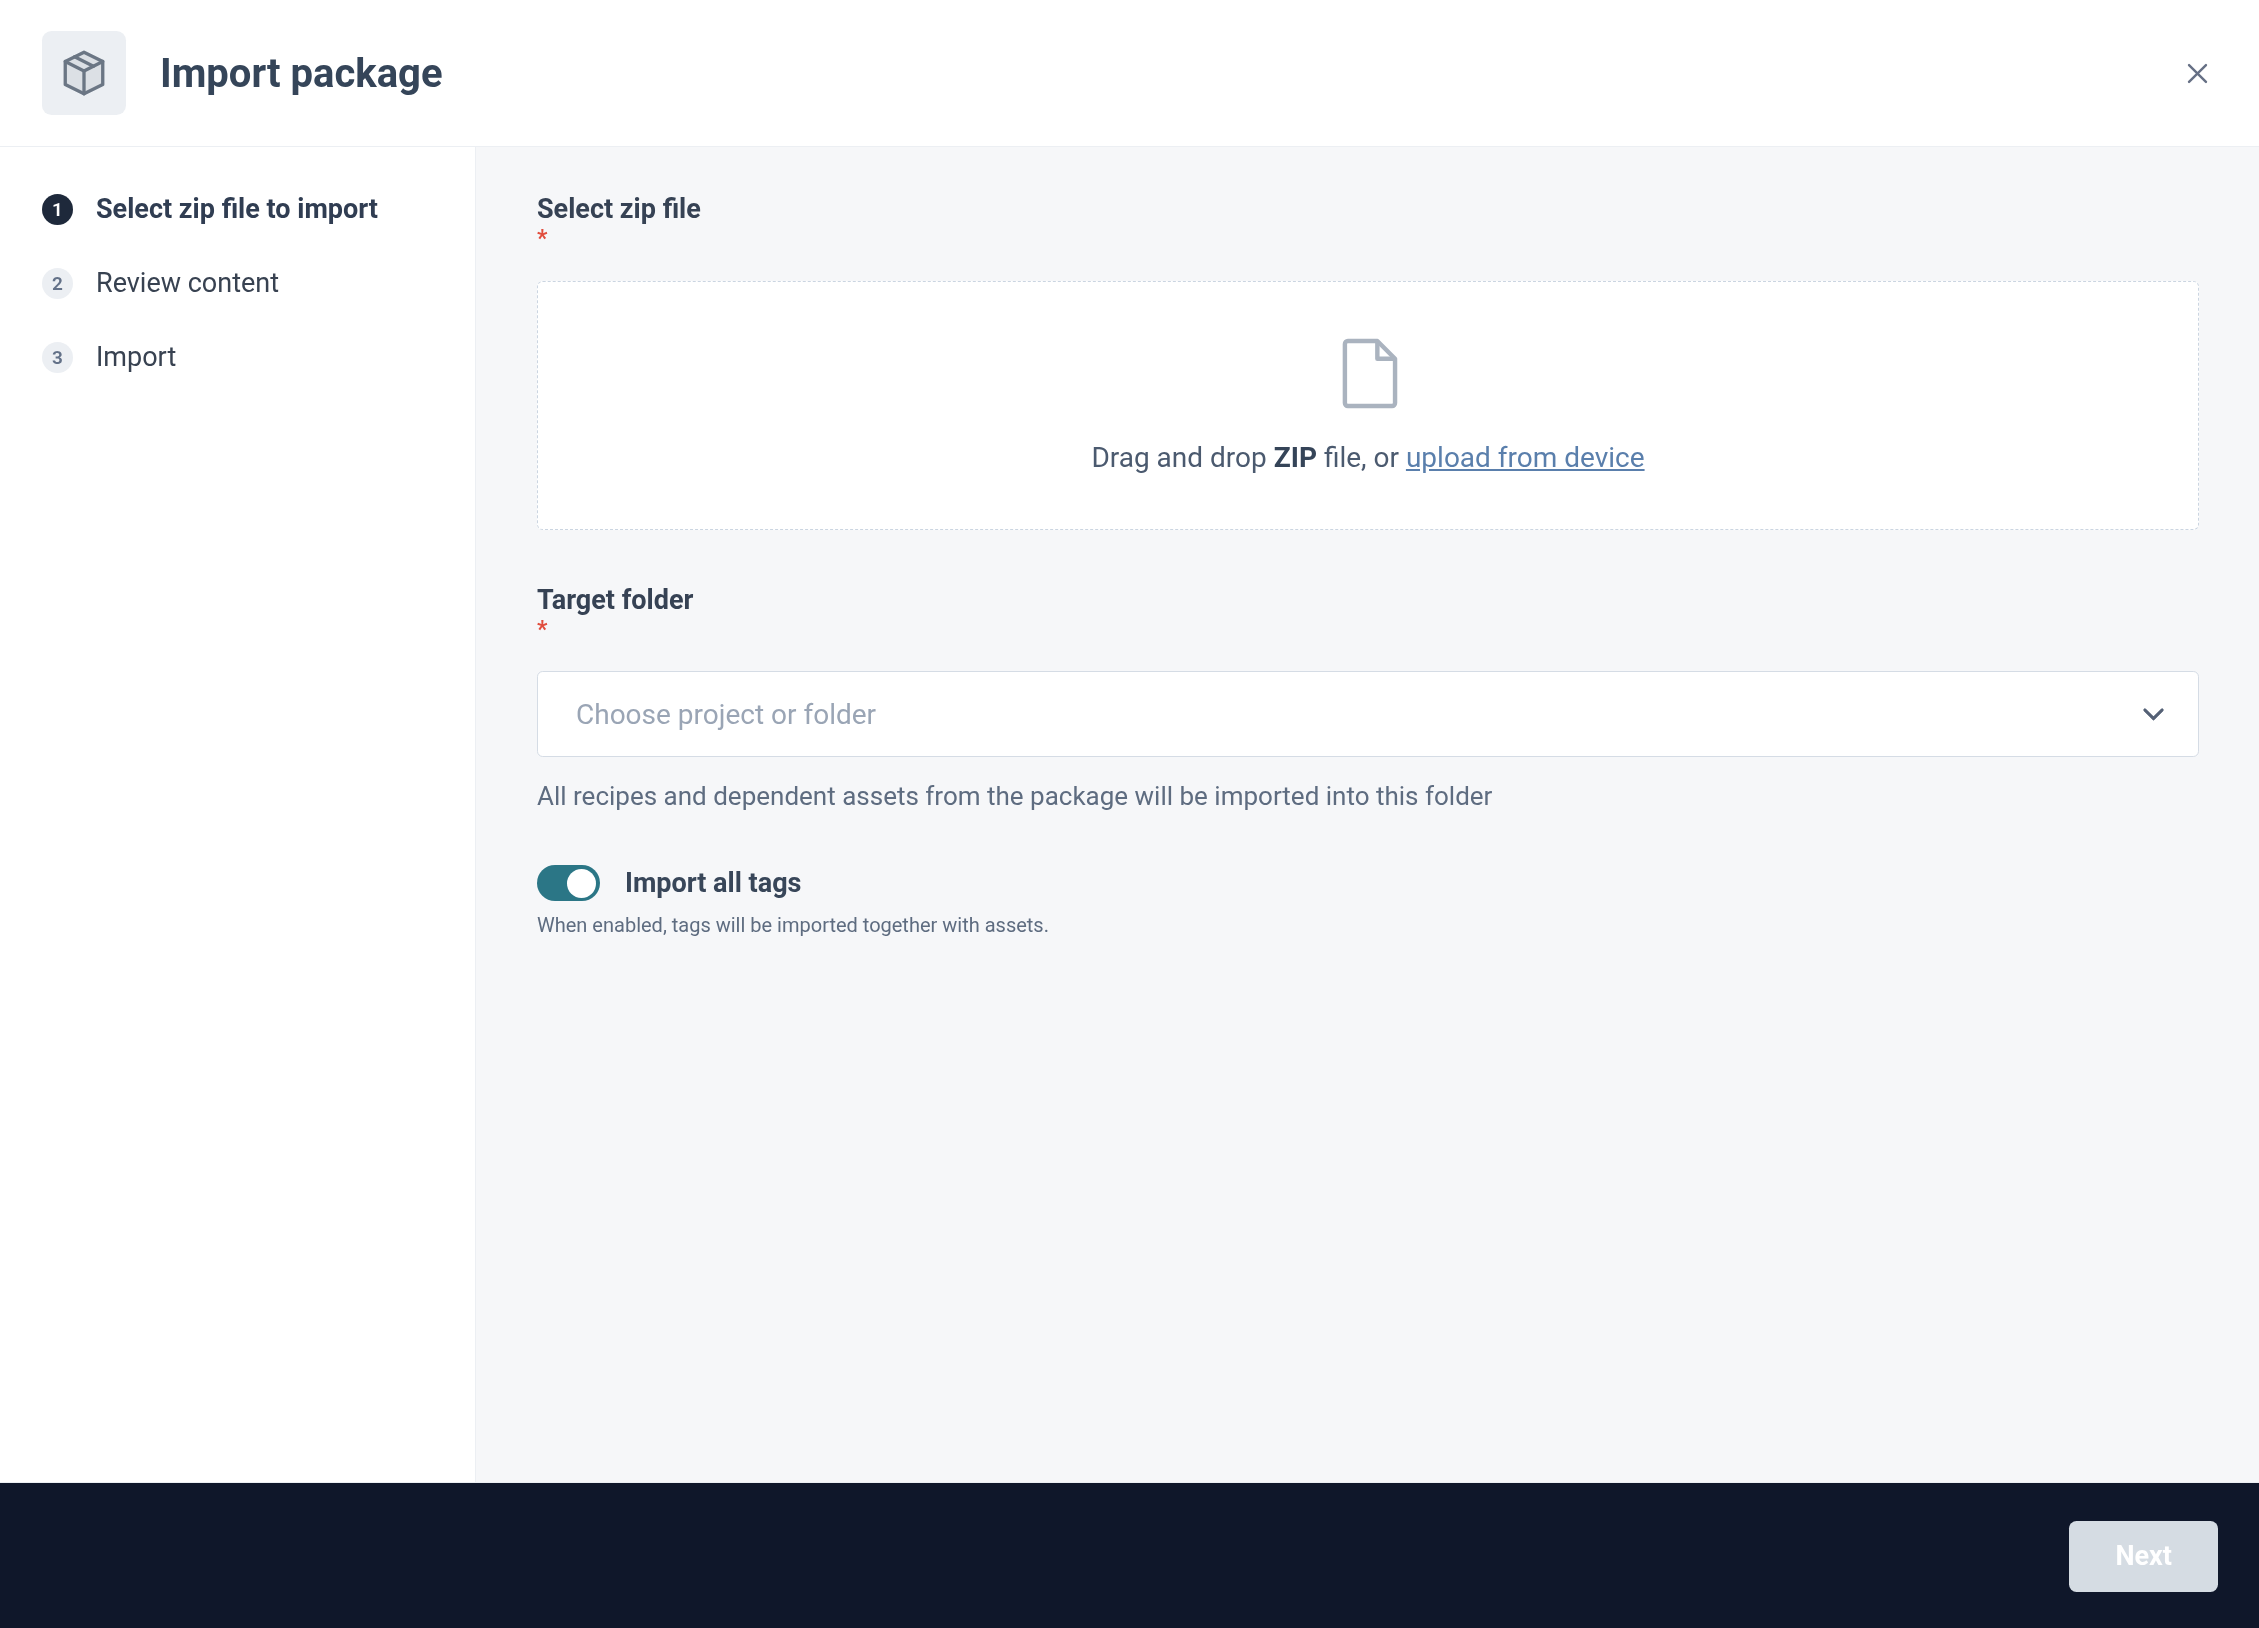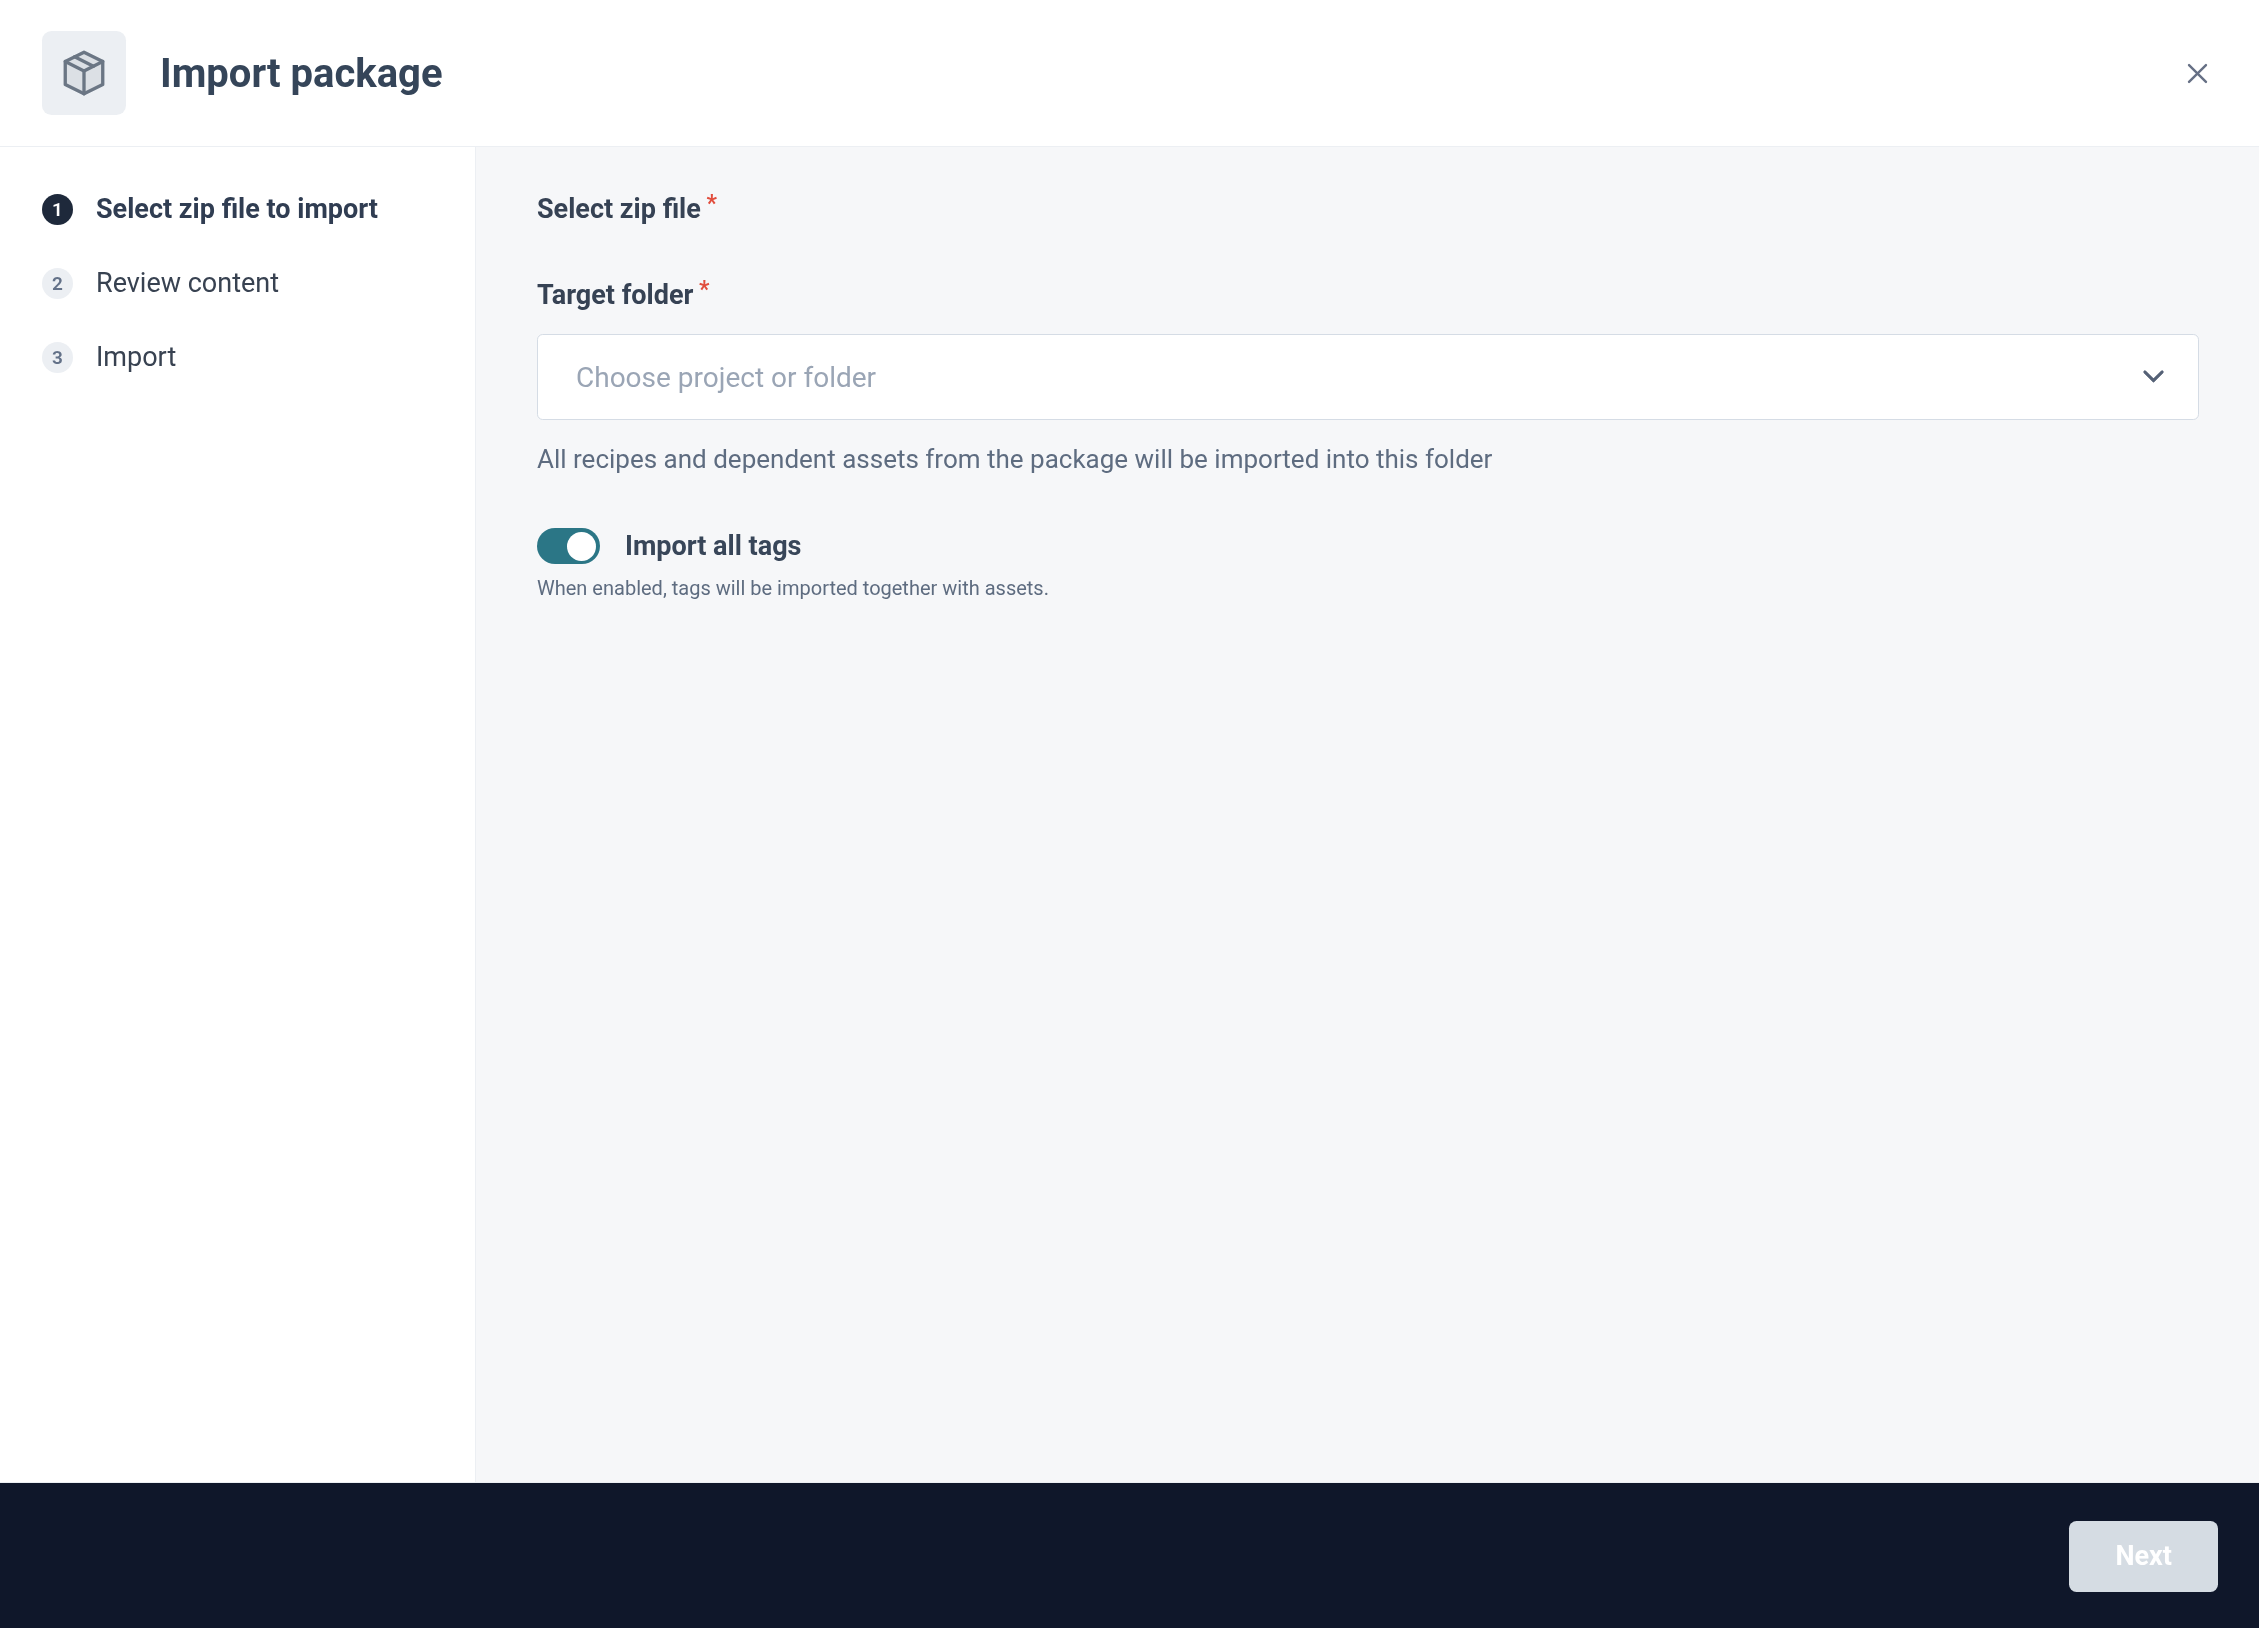--- a/index.html
+++ b/index.html
@@ -110,22 +110,23 @@
     background: #f6f7f9;
     padding: 46px 61px;
     overflow: auto;
   }
 
   .field-label {
     font-size: 27px;
     font-weight: 700;
     color: #364254;
     display: inline-flex;
-    align-items: center;
+    align-items: flex-start;
     gap: 5.7px;
+    flex-direction: column;
   }
   .req {
     color: #e14d3d;
     font-size: 23px;
     font-weight: 700;
     position: relative;
     top: -5.7px;
   }
 
   .dropzone {
@@ -279,20 +280,31 @@
     </div>
   </div>
 
   <div class="content">
 
     <div class="field-block">
       <div class="field-label">
         <span>Select zip file</span>
         <span class="req">*</span>
       </div>
+      <div class="dropzone">
+        <div class="file-icon">
+          <svg viewBox="0 0 40 48" fill="none">
+            <path d="M6 2 H26 L38 14 V44 C38 45.1 37.1 46 36 46 H6 C4.9 46 4 45.1 4 44 V4 C4 2.9 4.9 2 6 2 Z" stroke="#aab3bf" stroke-width="3" fill="none" stroke-linejoin="round"></path>
+            <path d="M26 2 V14 H38" stroke="#aab3bf" stroke-width="3" fill="none" stroke-linejoin="round"></path>
+          </svg>
+        </div>
+        <div class="drop-text">
+          <span>Drag and drop </span><span class="bold">ZIP</span><span> file, or </span><span class="link">upload from device</span>
+        </div>
+      </div>
     </div>
 
     <div class="field-block">
       <div class="field-label">
         <span>Target folder</span>
         <span class="req">*</span>
       </div>
       <div class="select-box">
         <span class="select-placeholder">Choose project or folder</span>
         <span class="select-caret">

